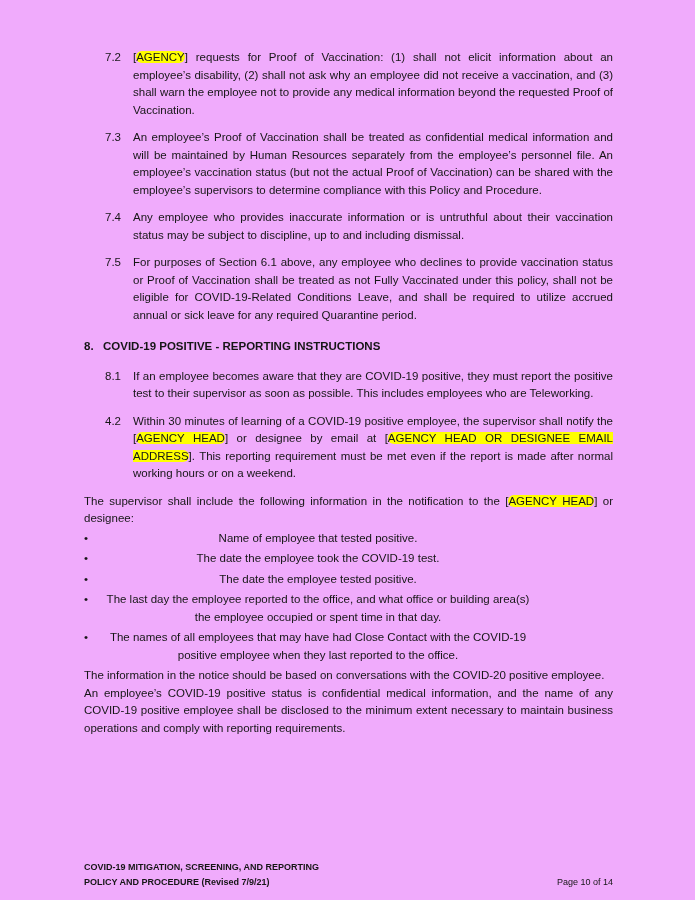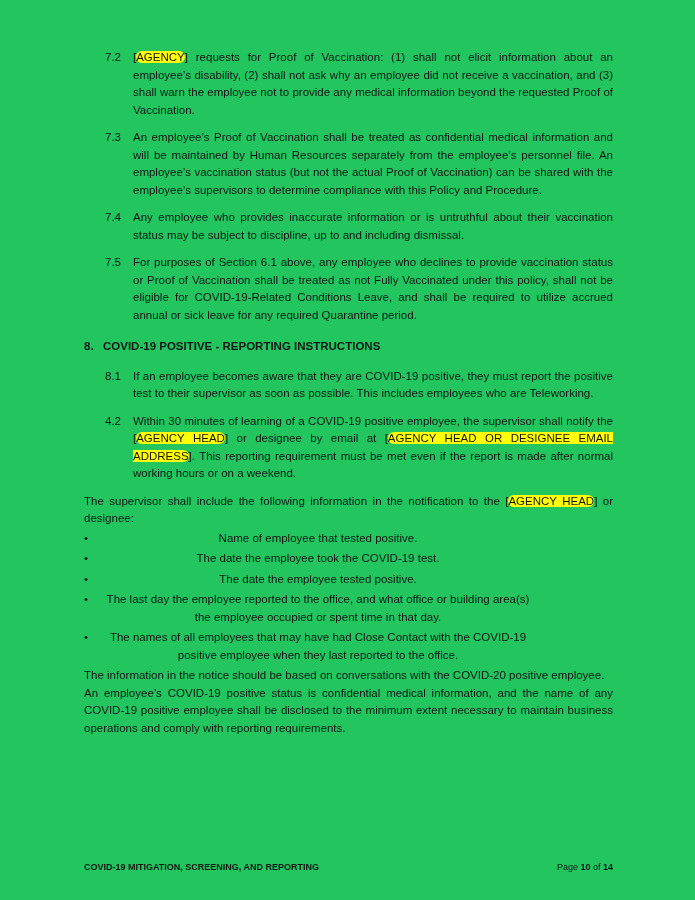--- a/index.html
+++ b/index.html
@@ -5,21 +5,21 @@
   :root { --hl: #ffff00; --ink: #161616; }
   * { box-sizing: border-box; margin: 0; padding: 0; }
   html, body { background: #ffffff; }
   body {
     width: 695px; height: 900px;
     font-family: "Liberation Sans", sans-serif;
     color: var(--ink);
     position: relative;
     overflow: hidden;
   }
-  .page { position: absolute; inset: 0; background: #22c55e; }
+  .page { position: absolute; inset: 0; background: #f0abfc; }
   .content {
     position: absolute;
     left: 84px; top: 49px;
     width: 529px;
     font-size: 11.5px;
     line-height: 17.5px;
   }
   .item { display: flex; margin-bottom: 10px; }
   .item .num { width: 28px; margin-left: 21px; flex-shrink: 0; }
   .item .body { flex: 1; text-align: justify; }
@@ -35,21 +35,21 @@
     position: absolute;
     left: 84px; right: 82px; top: 860px;
     display: flex;
     justify-content: space-between;
     align-items: flex-end;
     font-size: 9px;
     line-height: 14.5px;
   }
   .footer-left { font-weight: bold; }
   .footer-right { white-space: nowrap; }
-  .footer-right b { font-weight: bold; }
+  .footer-right b { font-weight: normal; }
 </style>
 </head>
 <body>
 
 <div class="page">
   <main class="content">
 
     <section class="item">
       <span class="num">7.2</span>
       <p class="body"><span>[</span><mark class="hl">AGENCY</mark><span>] requests for Proof of Vaccination: (1) shall not elicit information about an employee’s disability, (2) shall not ask why an employee did not receive a vaccination, and (3) shall warn the employee not to provide any medical information beyond the requested Proof of Vaccination.</span></p>
@@ -115,16 +115,17 @@
         <p class="closing">The information in the notice should be based on conversations with the COVID-20 positive employee.</p>
         <p class="closing">An employee’s COVID-19 positive status is confidential medical information, and the name of any COVID-19 positive employee shall be disclosed to the minimum extent necessary to maintain business operations and comply with reporting requirements.</p>
       </div>
     </section>
 
   </main>
 
   <footer class="footer">
     <div class="footer-left">
       <div>COVID-19 MITIGATION,  SCREENING, AND REPORTING</div>
+      <div>POLICY AND PROCEDURE (Revised 7/9/21)</div>
     </div>
     <div class="footer-right"><span>Page</span> <b>10</b> <span>of</span> <b>14</b></div>
   </footer>
 </div>
 
 </body></html>

